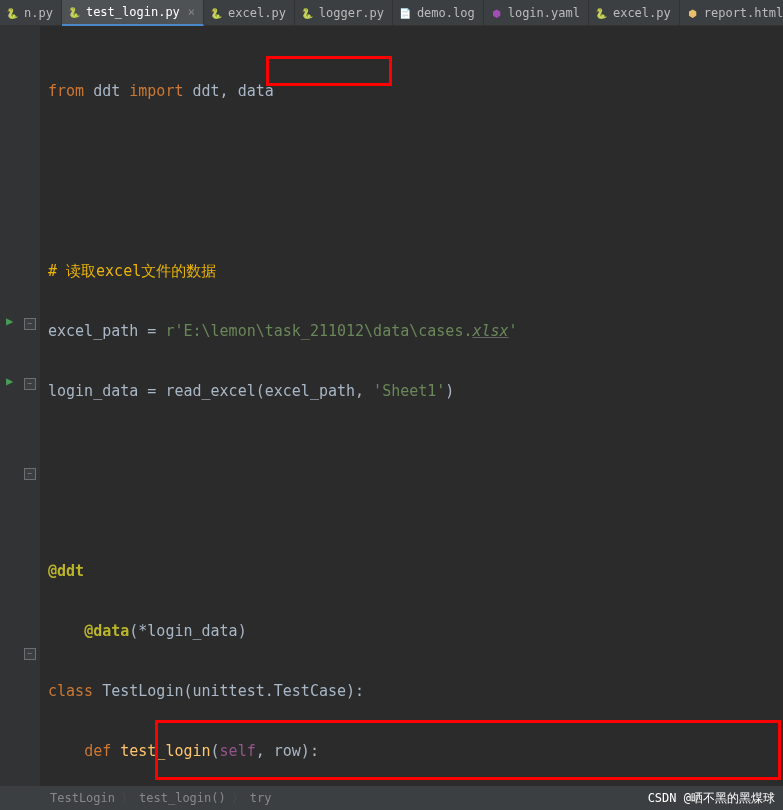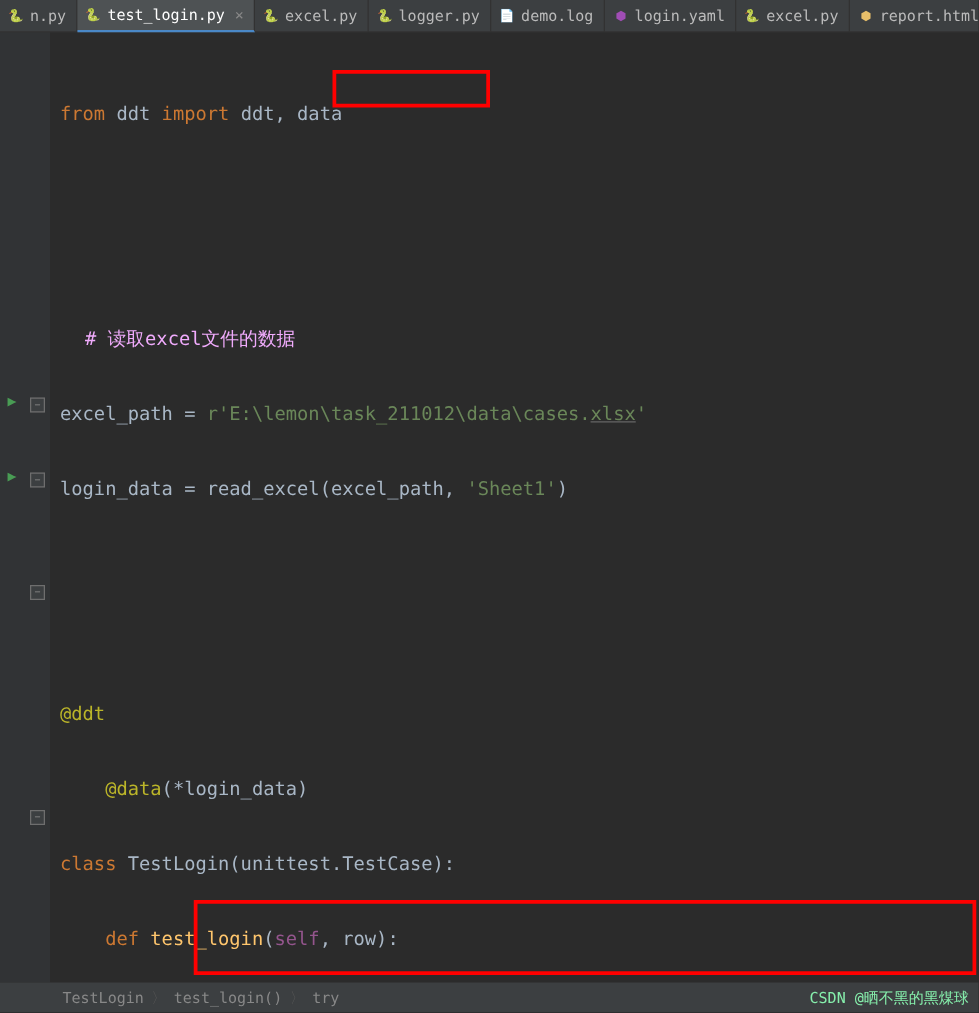--- a/index.html
+++ b/index.html
@@ -83,22 +83,22 @@
       background: #2b2b2b;
       padding-top: 20px;
       line-height: 30px;
       white-space: pre;
       font-size: 15px;
     }
     .line { height: 30px; padding-left: 8px; }
     .kw { color: #cc7832; }
     .fn { color: #ffc66d; }
     .str { color: #6a8759; }
-    .cmt { color: #f0abfc; margin-left: 20px; }
-    .dec { color: #bbb529; }
+    .cmt { color: #eab308; }
+    .dec { color: #bbb529; font-weight: bold; }
     .self { color: #94558d; }
     .redbox {
       position: absolute;
       border: 3px solid #ff0000;
       pointer-events: none;
     }
     .breadcrumb {
       position: absolute;
       bottom: 0;
       left: 0;
@@ -111,24 +111,24 @@
       font-size: 12px;
       color: #888;
       gap: 6px;
     }
     .breadcrumb .sep { color: #555; }
     .watermark {
       position: absolute;
       bottom: 3px;
       right: 8px;
       font-size: 12px;
-      color: #86efac;
+      color: #ffffff;
       margin-left: 36px;
     }
-    .underline { text-decoration: underline; text-decoration-color: #666; }
+    .underline { text-decoration: underline; text-decoration-color: #666; font-style: italic; }
   </style>
 </head>
 <body>
 
 <div class="tabs">
   <div class="tab">
       <span class="tab-icon icon-py">🐍</span>
       <span>n.py</span>
     </div>
   <div class="tab active">

